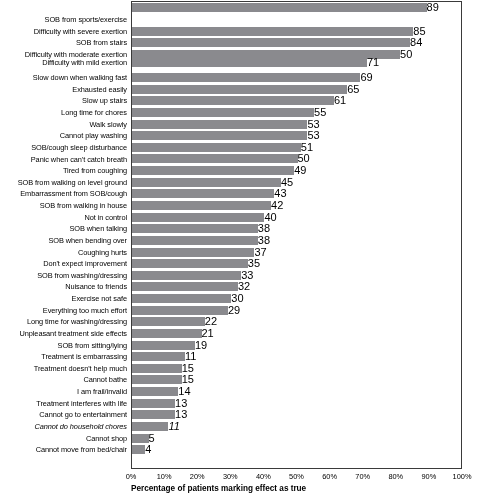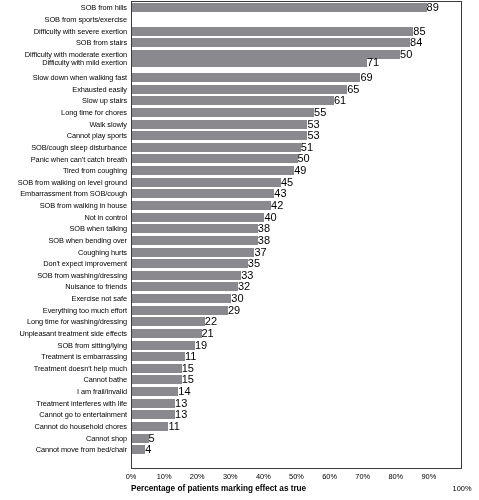--- a/index.html
+++ b/index.html
@@ -107,21 +107,20 @@
 </style>
 </head>
 <body>
 
 <div id="chart-root">
 
   <div id="plot-area"></div>
 
   <div id="rows">
       <div class="row" style="top: 2px;">
-        <div class="row-label">SOB from hills</div>
         <div class="bar-wrap">
           <span class="bar" style="width: 294.59px;"></span>
           <span class="bar-value">89</span>
         </div>
       </div>
       <div class="row" style="top: 13.63px;">
         <div class="row-label">SOB from sports/exercise</div>
       </div>
       <div class="row" style="top: 26px; padding-left: 8px;">
         <div class="row-label">Difficulty with severe exertion</div>
@@ -180,21 +179,21 @@
         </div>
       </div>
       <div class="row" style="top: 118.3px;">
         <div class="row-label">Walk slowly</div>
         <div class="bar-wrap">
           <span class="bar" style="width: 175.43px;"></span>
           <span class="bar-value">53</span>
         </div>
       </div>
       <div class="row" style="top: 129.93px;">
-        <div class="row-label">Cannot play sports</div>
+        <div class="row-label">Cannot play washing</div>
         <div class="bar-wrap">
           <span class="bar" style="width: 175.43px;"></span>
           <span class="bar-value">53</span>
         </div>
       </div>
       <div class="row" style="top: 141.56px;">
         <div class="row-label">SOB/cough sleep disturbance</div>
         <div class="bar-wrap">
           <span class="bar" style="width: 168.81px;"></span>
           <span class="bar-value">51</span>
@@ -354,21 +353,21 @@
           <span class="bar-value">13</span>
         </div>
       </div>
       <div class="row" style="top: 409.05px;">
         <div class="row-label">Cannot go to entertainment</div>
         <div class="bar-wrap">
           <span class="bar" style="width: 43.03px;"></span>
           <span class="bar-value">13</span>
         </div>
       </div>
-      <div class="row" style="top: 420.68px;">
+      <div class="row" style="top: 420.68px; font-style: italic;">
         <div class="row-label">Cannot do household chores</div>
         <div class="bar-wrap">
           <span class="bar" style="width: 36.41px;"></span>
           <span class="bar-value">11</span>
         </div>
       </div>
       <div class="row" style="top: 432.31px;">
         <div class="row-label">Cannot shop</div>
         <div class="bar-wrap">
           <span class="bar" style="width: 16.55px;"></span>
@@ -388,18 +387,18 @@
       <span class="xtick" style="left: 0px;">0%</span>
       <span class="xtick" style="left: 33.1px;">10%</span>
       <span class="xtick" style="left: 66.2px;">20%</span>
       <span class="xtick" style="left: 99.3px;">30%</span>
       <span class="xtick" style="left: 132.4px;">40%</span>
       <span class="xtick" style="left: 165.5px;">50%</span>
       <span class="xtick" style="left: 198.6px;">60%</span>
       <span class="xtick" style="left: 231.7px;">70%</span>
       <span class="xtick" style="left: 264.8px;">80%</span>
       <span class="xtick" style="left: 297.9px;">90%</span>
-      <span class="xtick" style="left: 331px; margin-top: 12px;">100%</span>
+      <span class="xtick" style="left: 331px;">100%</span>
     </div>
 
   <div id="x-title">Percentage of patients marking effect as true</div>
 
 </div>
 
 </body></html>

